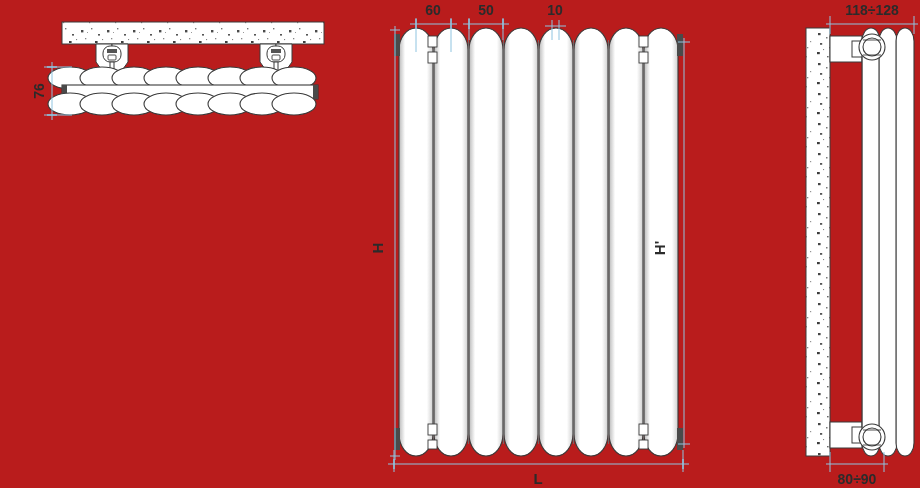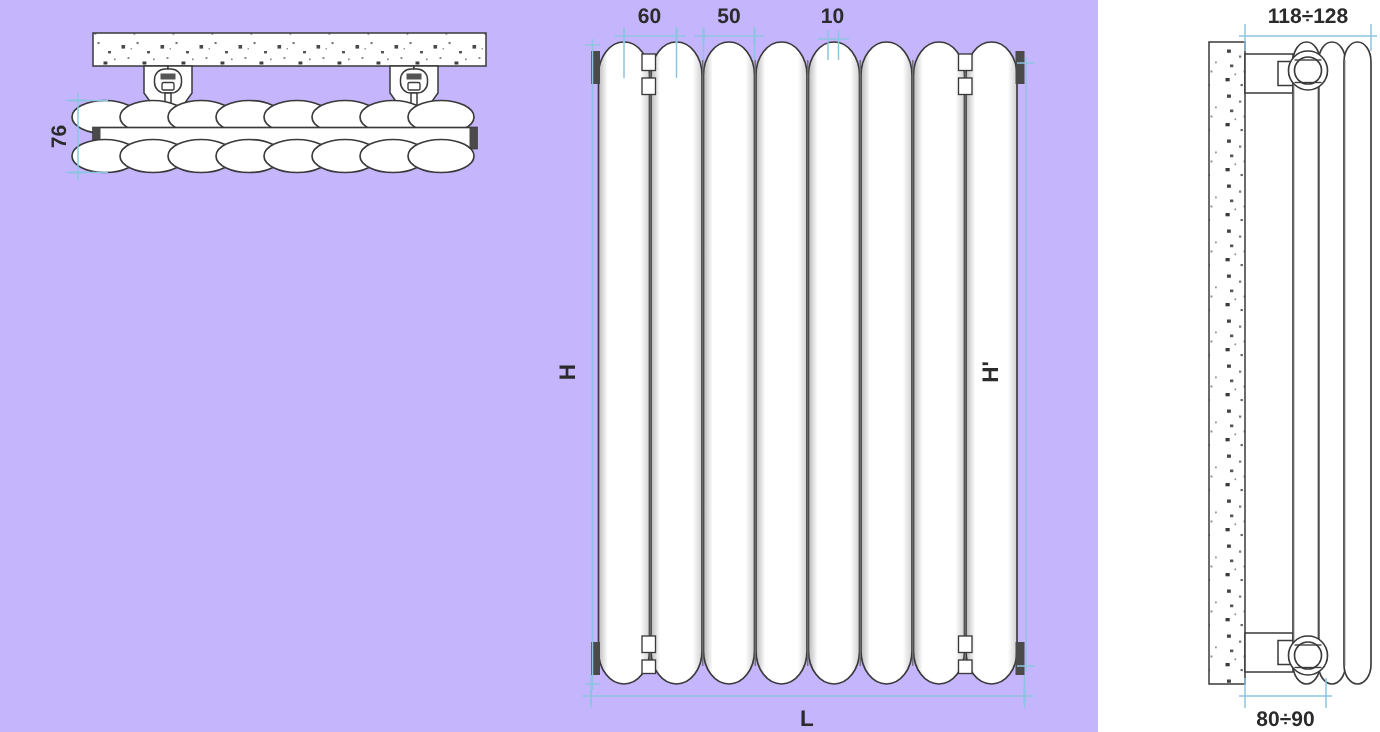--- a/index.html
+++ b/index.html
@@ -1,18 +1,18 @@
 <!DOCTYPE html>
 <html><head>
 <meta charset="utf-8">
 <style>
   html,body{margin:0;padding:0;background:#ffffff;}
   body{width:920px;height:488px;overflow:hidden;
        font-family:"Liberation Sans",sans-serif;}
-  #sheet{position:relative;width:732px;height:488px;background:#c4b5fd;}
+  #sheet{position:relative;width:920px;height:488px;background:#b91c1c;}
   svg{display:block;}
   .dimtext{font-family:"Liberation Sans",sans-serif;font-size:14px;
            font-weight:bold;fill:#2b2b2b;}
   .dimtext-lg{font-family:"Liberation Sans",sans-serif;font-size:15px;
            font-weight:bold;fill:#2b2b2b;}
 </style>
 </head>
 <body>
 
 <div id="sheet">

